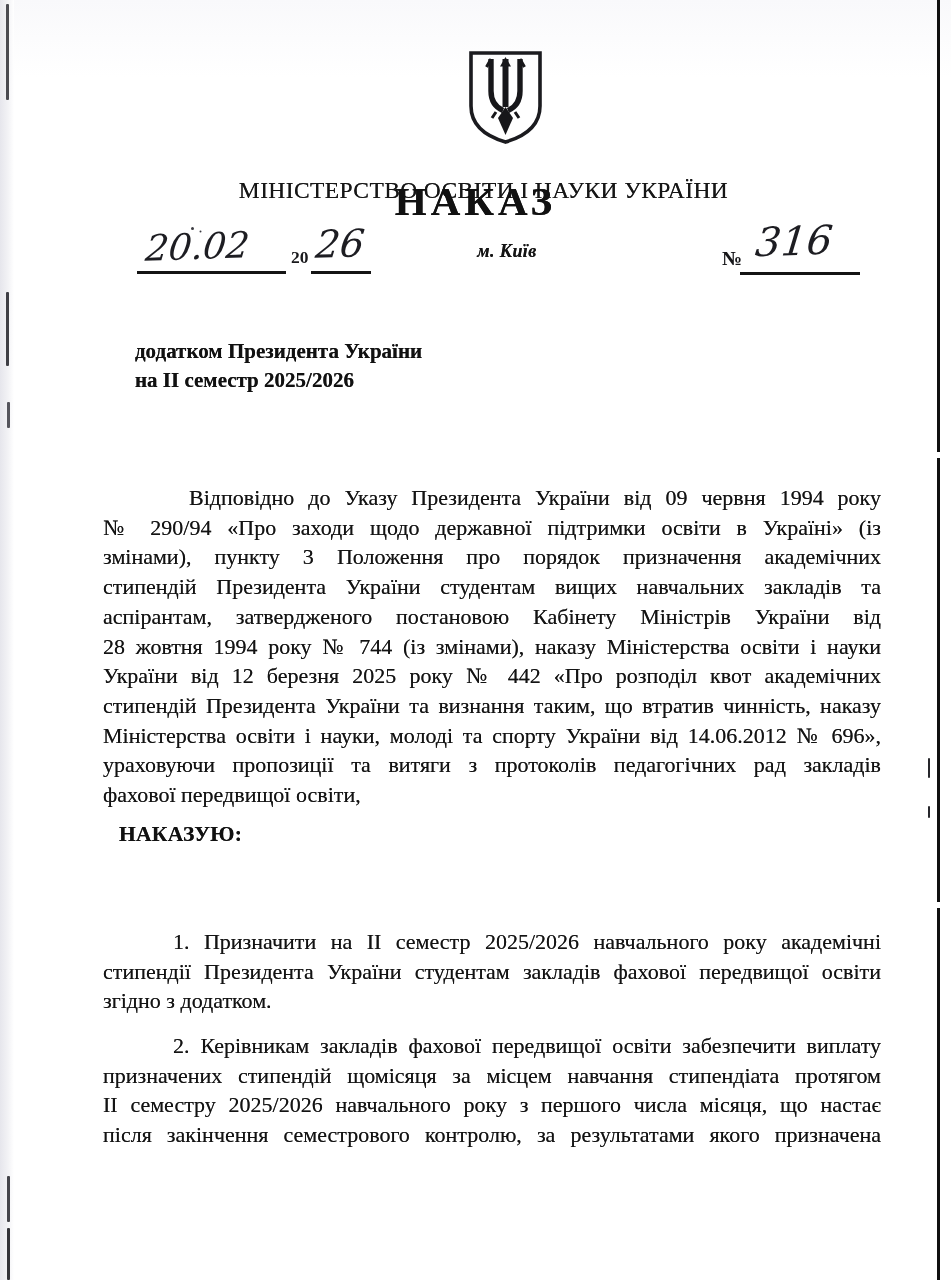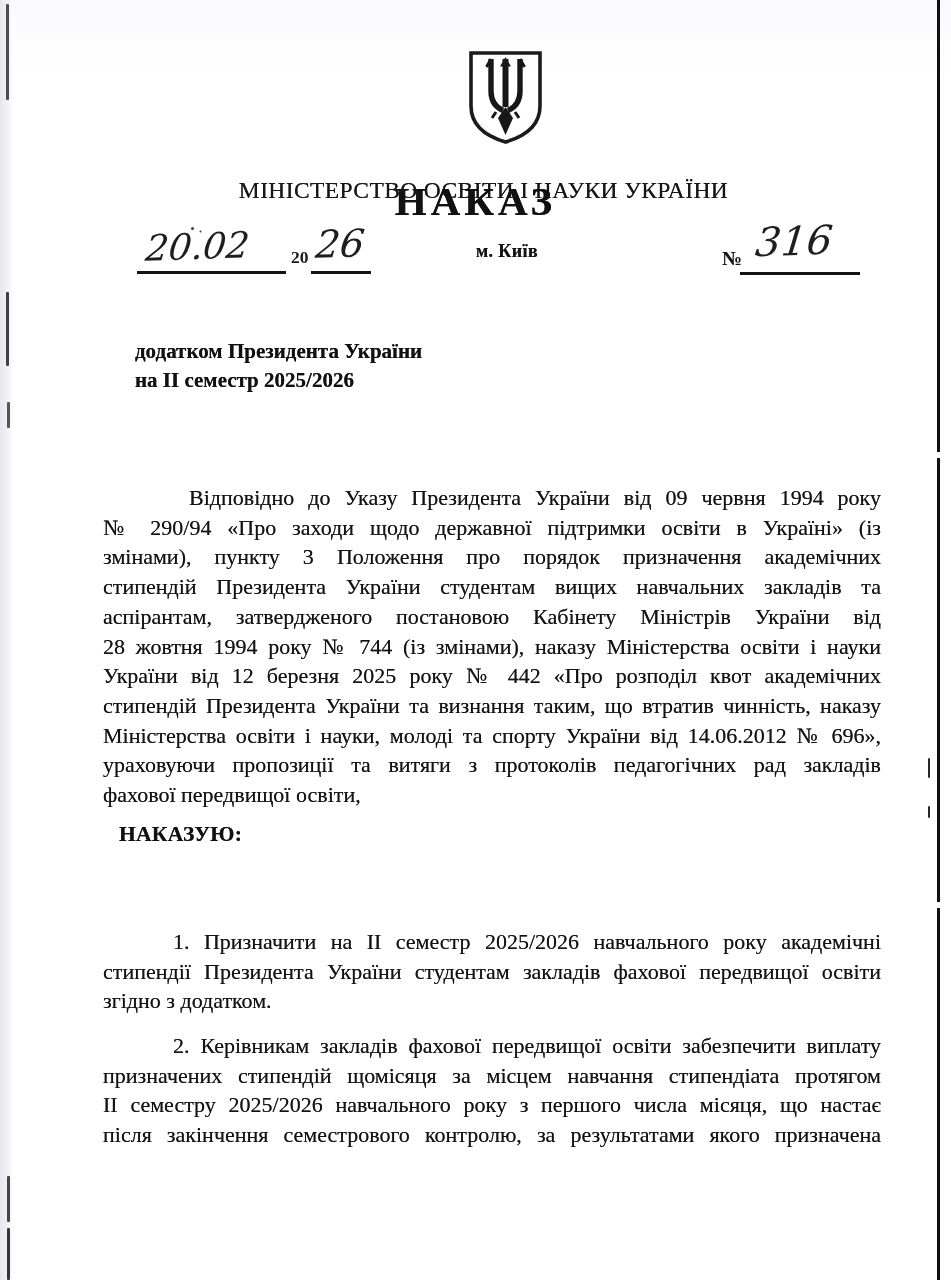--- a/index.html
+++ b/index.html
@@ -37,20 +37,21 @@
   .hand {
     position:absolute; font-family:"DejaVu Serif",serif; font-style:italic;
     color:#1d1d22; transform:skewX(-8deg) rotate(-2deg);
   }
   .rule { position:absolute; height:2.5px; background:#141414; }
   .prefix20 { position:absolute; font-size:17.5px; font-weight:600; color:#19191c; }
   .city {
     position:absolute; left:437px; top:241px; width:140px; text-align:center;
     font-weight:700; font-size:18px; color:#141414; letter-spacing:0.4px;
     text-shadow:0 0 0.4px rgba(10,10,10,.8);
+    font-style:italic;
   }
   .numsign { position:absolute; left:722px; top:247px; font-size:20px; font-weight:600; color:#17171a; }
 
   
   .subject {
     position:absolute; left:135px; top:337px; width:400px;
     font-weight:700; font-size:21px; line-height:29.4px; color:#111;
     text-shadow:0 0 0.5px rgba(10,10,10,.75);
   }
 

